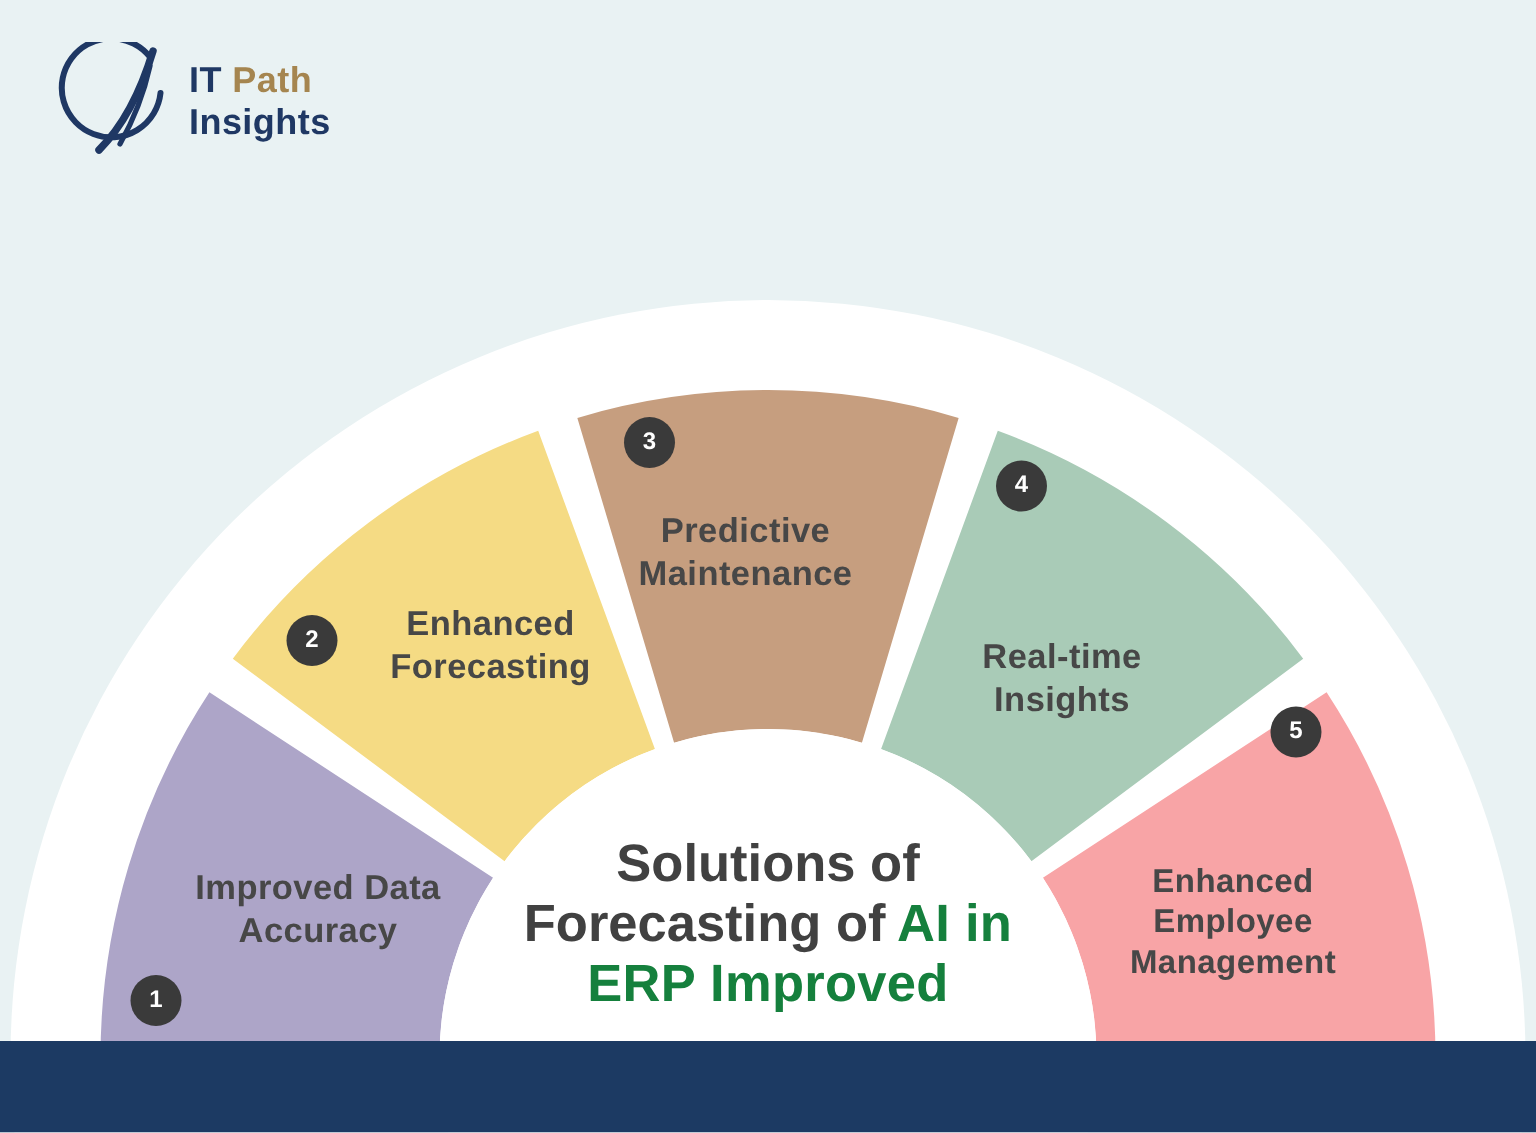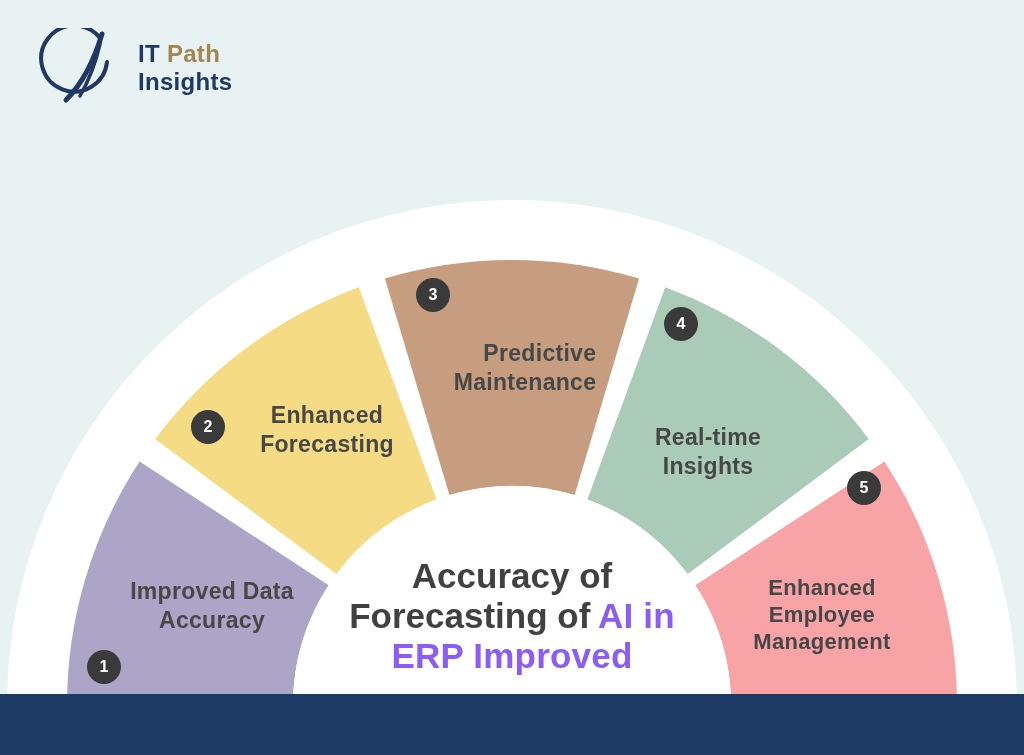--- a/index.html
+++ b/index.html
@@ -26,37 +26,37 @@
 
   
   .logo {
     position: absolute;
     left: 36px; top: 28px;
     display: flex;
     align-items: center;
     z-index: 4;
   }
   .logo-icon { width: 82px; height: 80px; }
-  .logo-text { margin-left: 20px; line-height: 28px; font-size: 24px; font-weight: 600; letter-spacing: 0.3px; }
+  .logo-text { margin-left: 8px; line-height: 28px; font-size: 24px; font-weight: 600; letter-spacing: 0.3px; }
   .logo-navy { color: #1f3864; }
   .logo-gold { color: #a5854f; }
 
   
   .title-block {
     position: absolute;
     left: 512px; top: 616px;
     transform: translate(-50%, -50%);
     width: 420px;
     text-align: center;
     line-height: 40px;
     font-size: 35px;
     z-index: 4;
   }
   .title-gray { color: #414141; font-weight: 600; }
-  .title-navy { color: #8b5cf6; font-weight: 800; letter-spacing: 0.2px; margin-top: 40px; }
+  .title-navy { color: #15803d; font-weight: 800; letter-spacing: 0.2px; margin-top: 40px; }
   .title-gray.spaced { margin-right: 0.22em; }
 
   
   .seg-label {
     position: absolute;
     transform: translate(-50%, -50%);
     text-align: center;
     white-space: pre-line;
     font-size: 23px;
     font-weight: 600;
@@ -113,31 +113,31 @@
     <span>4</span>
   </div>
   <div class="badge" style="left:864px; top:488px;">
     <span>5</span>
   </div>
 
   <div class="seg-label" style="left:212px; top:606px;">Improved Data
 Accuracy</div>
   <div class="seg-label" style="left:327px; top:430px;">Enhanced
 Forecasting</div>
-  <div class="seg-label" style="left:525px; top:368px;text-align:right;">Predictive
+  <div class="seg-label" style="left:497px; top:368px;">Predictive
 Maintenance</div>
   <div class="seg-label" style="left:708px; top:452px;">Real-time
 Insights</div>
   <div class="seg-label" style="left:822px; top:614px; font-size:22px; line-height:27px;">Enhanced
 Employee
 Management</div>
 
   <div class="title-block">
     <div>
-      <span class="title-gray">Accuracy of</span>
+      <span class="title-gray">Solutions of</span>
     </div>
     <div>
       <span class="title-gray spaced">Forecasting of</span><span class="title-navy">AI in</span>
     </div>
     <div>
       <span class="title-navy">ERP Improved</span>
     </div>
   </div>
 
   <div class="logo">

